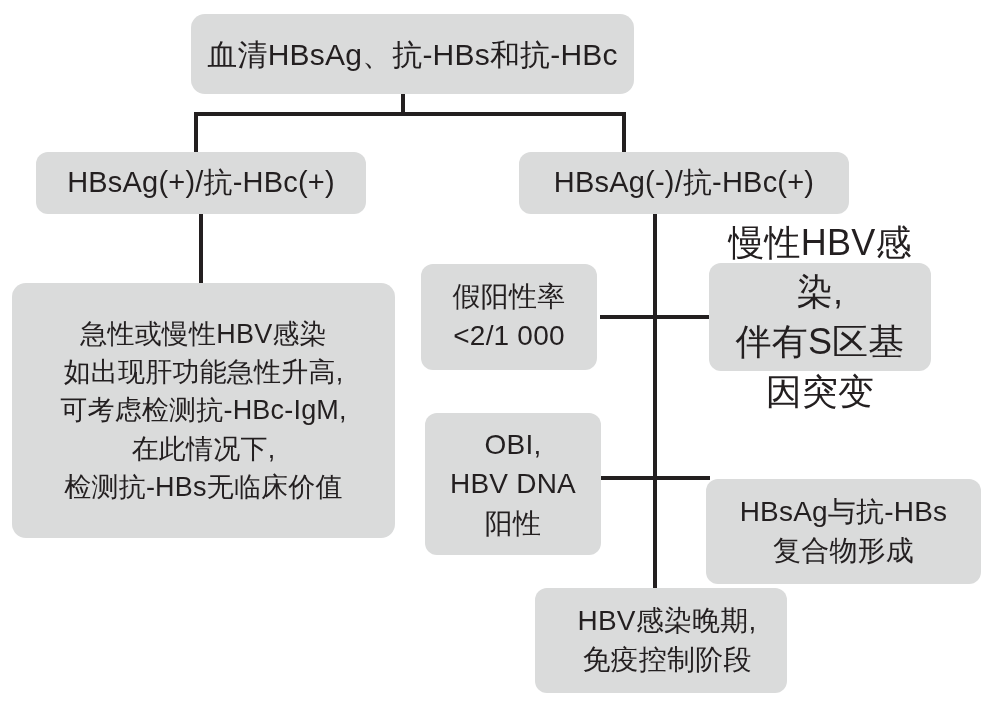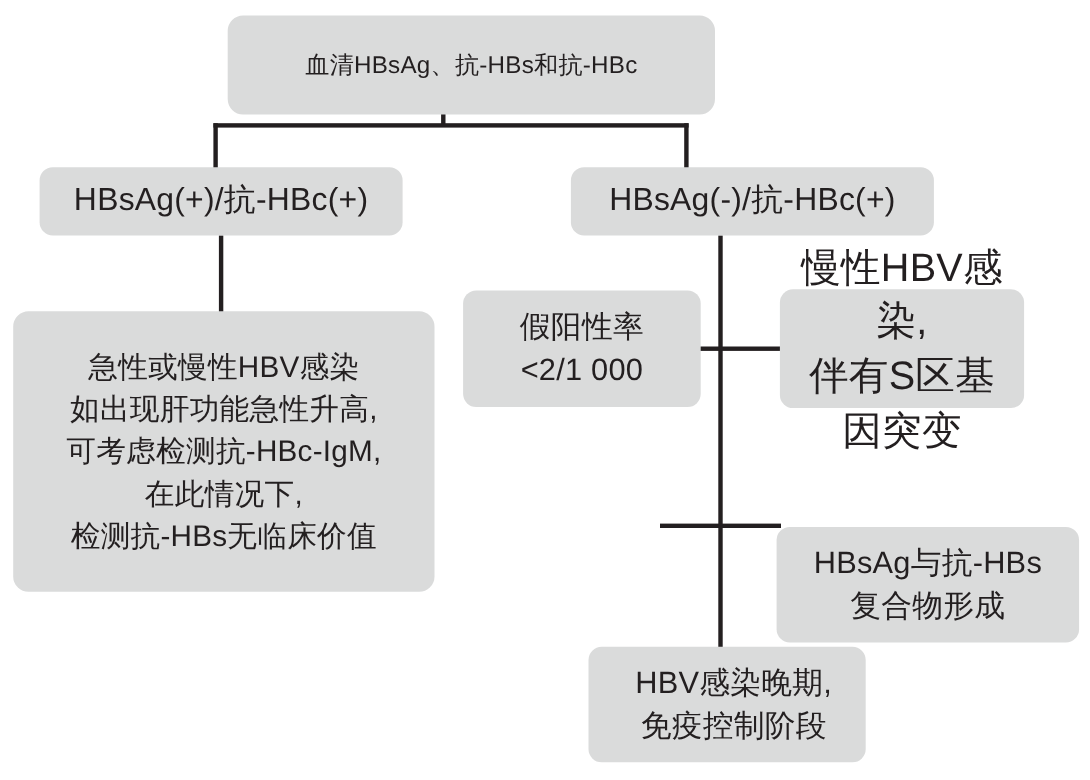--- a/index.html
+++ b/index.html
@@ -42,25 +42,25 @@
     color: #231f20;
     font-weight: 400;
     line-height: 1.30;
     letter-spacing: 0.2px;
     white-space: pre-line;
     padding: 4px 10px;
   }
 
   
   #node-root {
-    left: 207px;
+    left: 191px;
     top: 14px;
     width: 443px;
-    height: 90px;
-    font-size: 22px;
+    height: 80px;
+    font-size: 30px;
     border-radius: 14px;
   }
 
   
   #node-hbsag-pos {
     left: 36px;
     top: 152px;
     width: 330px;
     height: 62px;
     font-size: 29px;
@@ -82,21 +82,21 @@
     height: 255px;
     font-size: 27px;
     line-height: 1.42;
     border-radius: 14px;
   }
 
   
   #node-false-positive {
     left: 421px;
     top: 264px;
-    width: 216px;
+    width: 176px;
     height: 106px;
     font-size: 28px;
     line-height: 1.38;
   }
   #node-s-mutation {
     left: 709px;
     top: 263px;
     width: 222px;
     height: 108px;
     font-size: 36px;
@@ -161,20 +161,23 @@
 可考虑检测抗-HBc-IgM,
 在此情况下,
 检测抗-HBs无临床价值</div>
 
   <div class="node" id="node-false-positive">假阳性率
 &lt;2/1 000</div>
 
   <div class="node" id="node-s-mutation">慢性HBV感染,
 伴有S区基因突变</div>
 
+  <div class="node" id="node-obi">OBI,
+HBV DNA
+阳性</div>
 
   <div class="node" id="node-immune-complex">HBsAg与抗-HBs
 复合物形成</div>
 
   <div class="node" id="node-late-infection">HBV感染晚期,
 免疫控制阶段</div>
 
 </div>
 
 </body></html>

